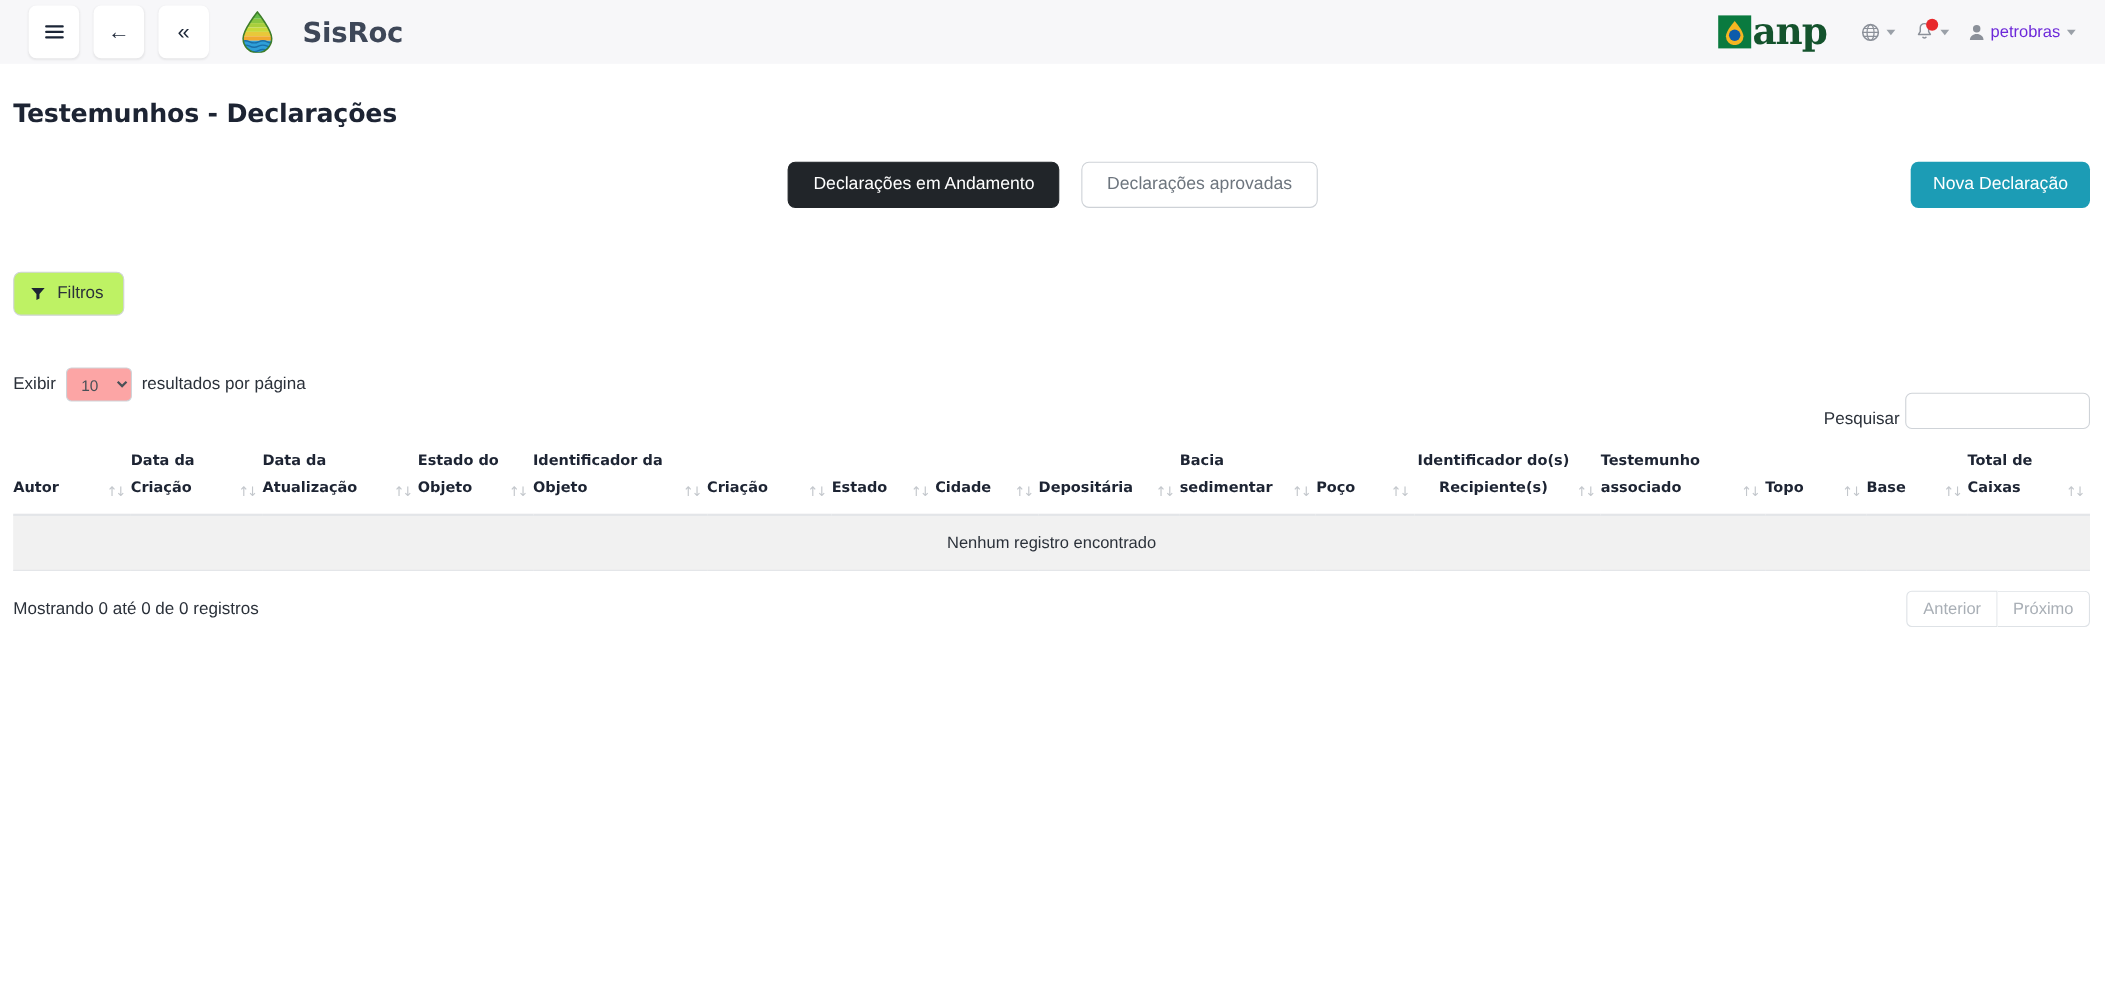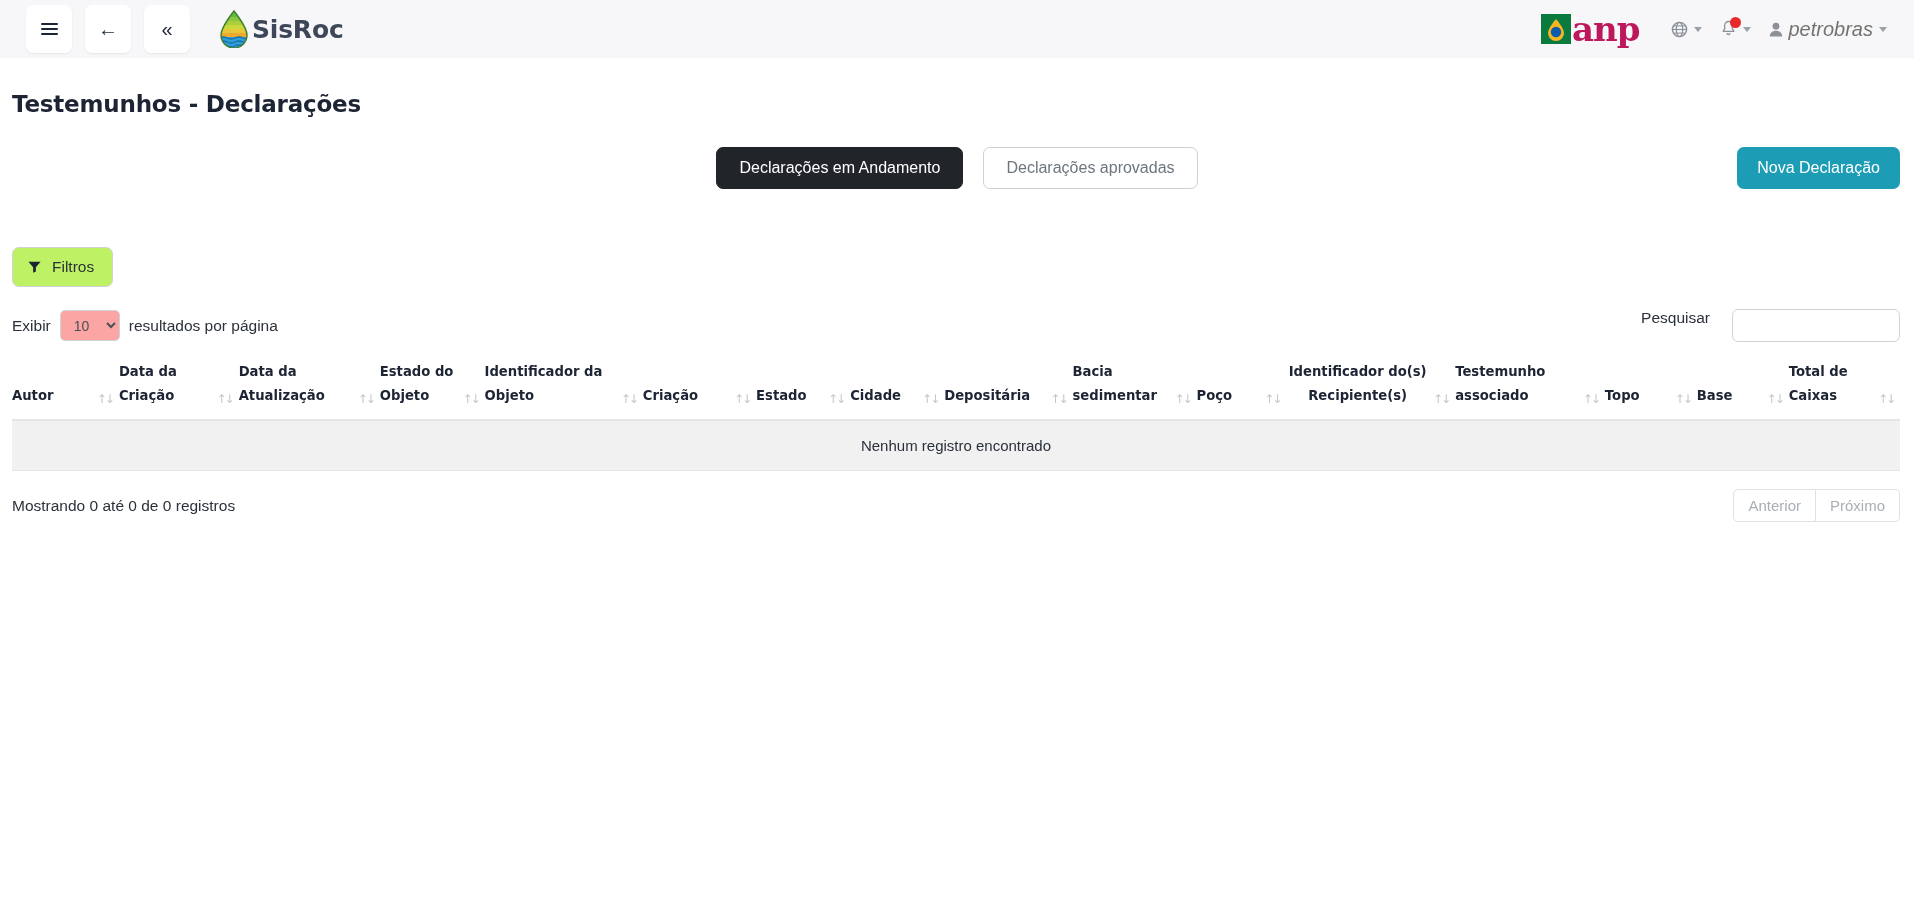--- a/index.html
+++ b/index.html
@@ -34,21 +34,21 @@
     color: #1b2536;
     padding: 0;
   }
   .hamburger { display: flex; flex-direction: column; gap: 3px; }
   .hamburger span {
     display: block; width: 17px; height: 2px;
     background: #1b2536; border-radius: 1px;
   }
   .arrow-glyph { font-size: 20px; line-height: 1; color: #1b2536; }
 
-  .brand { display: flex; align-items: center; gap: 3px; margin-left: 16px; }
+  .brand { display: flex; align-items: center; gap: 26px; margin-left: 16px; }
   .brand-drop { width: 30px; height: 38px; display: block; }
   .brand-name {
     font-family: "DejaVu Sans", sans-serif;
     font-weight: bold;
     font-size: 25px;
     letter-spacing: -0.2px;
     color: #3e4758;
   }
 
   .nav-right {
@@ -56,21 +56,21 @@
     display: flex; align-items: center; gap: 0px;
   }
   .anp-logo { display: flex; align-items: center; margin-right: 22px; }
   .anp-square {
     width: 30px; height: 30px; background: #0a7a3f;
     display: flex; align-items: center; justify-content: center;
     margin-right: 1px;
   }
   .anp-word {
     font-family: "DejaVu Serif", serif;
-    font-size: 34px; font-weight: bold; color: #be185d;
+    font-size: 34px; font-weight: bold; color: #14532d;
     line-height: 30px; letter-spacing: -1px;
   }
   .nav-item {
     display: flex; align-items: center; gap: 6px;
     padding: 6px 9px; cursor: pointer;
     color: #8b9099; font-size: 14.5px;
     border-radius: 4px;
   }
   .caret {
     width: 0; height: 0;
@@ -78,21 +78,21 @@
     border-right: 4.5px solid transparent;
     border-top: 5px solid #9aa0a8;
     display: inline-block;
   }
   .bell-wrap { position: relative; display: inline-flex; }
   .bell-badge {
     position: absolute; top: -3px; right: -4px;
     width: 11px; height: 11px; border-radius: 50%;
     background: #e8292c;
   }
-  .user-name { color: #737373; font-size: 20px; font-style: italic; }
+  .user-name { color: #6d28d9; font-size: 15px; }
 
   
   .page-title {
     font-family: "DejaVu Sans", sans-serif;
     font-size: 23px;
     font-weight: bold;
     color: #1d2433;
     padding: 18px 0 0 12px;
     letter-spacing: -0.2px;
   }
@@ -163,21 +163,21 @@
     background: #fca5a5;
     color: #495057;
     font-size: 14px;
     padding: 0 4px 0 9px;
     font-family: "Liberation Sans", sans-serif;
     cursor: pointer;
     min-width: 60px;
   }
   .search-group {
     margin-left: auto;
-    display: flex; align-items: flex-start; gap: 22px;
+    display: flex; align-items: flex-end; gap: 5px; margin-top: 48px;
   }
   .search-input {
     width: 168px; height: 33px;
     border: 1px solid #cfd3d8;
     border-radius: 6px;
     background: #ffffff;
     padding: 0 10px;
     font-size: 14px;
     font-family: "Liberation Sans", sans-serif;
     outline: none;

